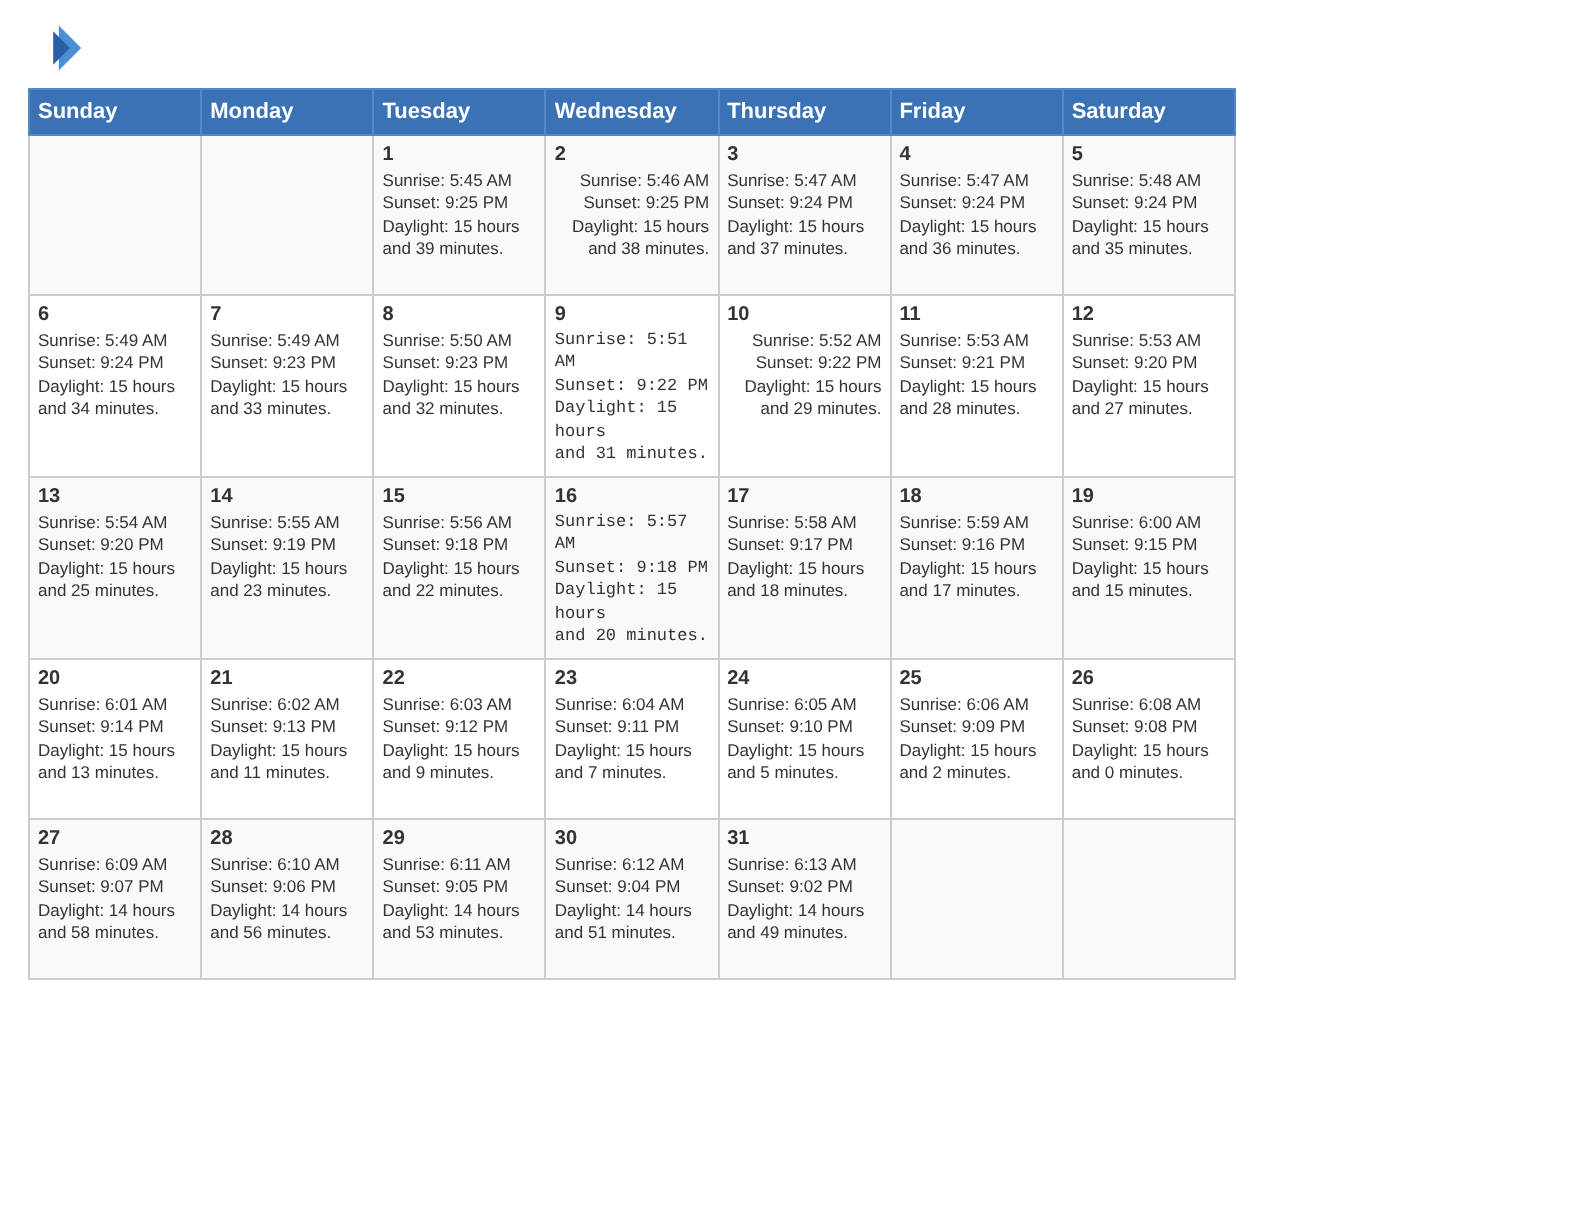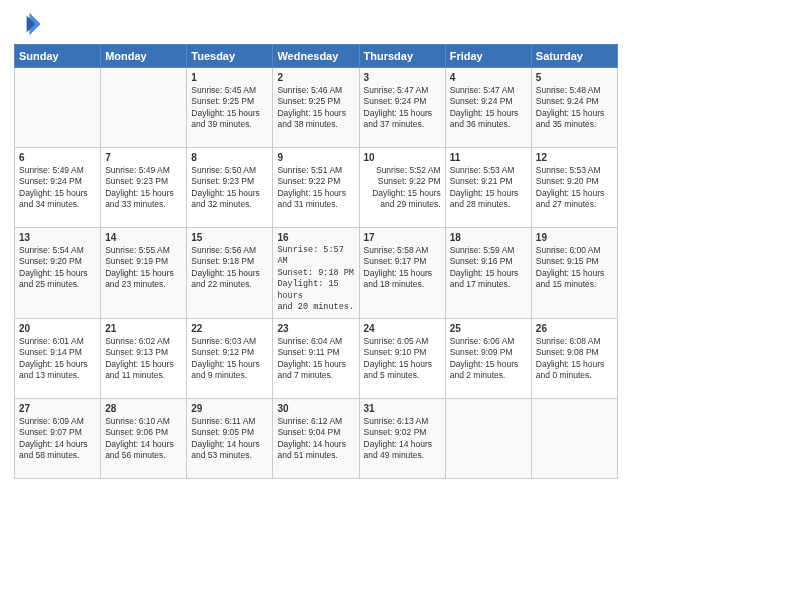--- a/index.html
+++ b/index.html
@@ -132,21 +132,21 @@
           <td></td>
           <td>
             <span class="day-num">1</span>
             <div class="cell-content" style="white-space: pre-line;">Sunrise: 5:45 AM
 Sunset: 9:25 PM
 Daylight: 15 hours
 and 39 minutes.</div>
           </td>
           <td>
             <span class="day-num">2</span>
-            <div class="cell-content" style="white-space: pre-line;">Sunrise: 5:46 AM
+            <div class="cell-content" style="white-space: pre-line; text-align: right;">Sunrise: 5:46 AM
 Sunset: 9:25 PM
 Daylight: 15 hours
 and 38 minutes.</div>
           </td>
           <td>
             <span class="day-num">3</span>
             <div class="cell-content" style="white-space: pre-line;">Sunrise: 5:47 AM
 Sunset: 9:24 PM
 Daylight: 15 hours
 and 37 minutes.</div>
@@ -183,21 +183,21 @@
           </td>
           <td>
             <span class="day-num">8</span>
             <div class="cell-content" style="white-space: pre-line;">Sunrise: 5:50 AM
 Sunset: 9:23 PM
 Daylight: 15 hours
 and 32 minutes.</div>
           </td>
           <td>
             <span class="day-num">9</span>
-            <div class="cell-content" style="white-space: pre-line;">Sunrise: 5:51 AM
+            <div class="cell-content" style="white-space: pre-line; font-family: Liberation Mono, monospace;">Sunrise: 5:51 AM
 Sunset: 9:22 PM
 Daylight: 15 hours
 and 31 minutes.</div>
           </td>
           <td>
             <span class="day-num">10</span>
             <div class="cell-content" style="white-space: pre-line; text-align: right;">Sunrise: 5:52 AM
 Sunset: 9:22 PM
 Daylight: 15 hours
 and 29 minutes.</div>

